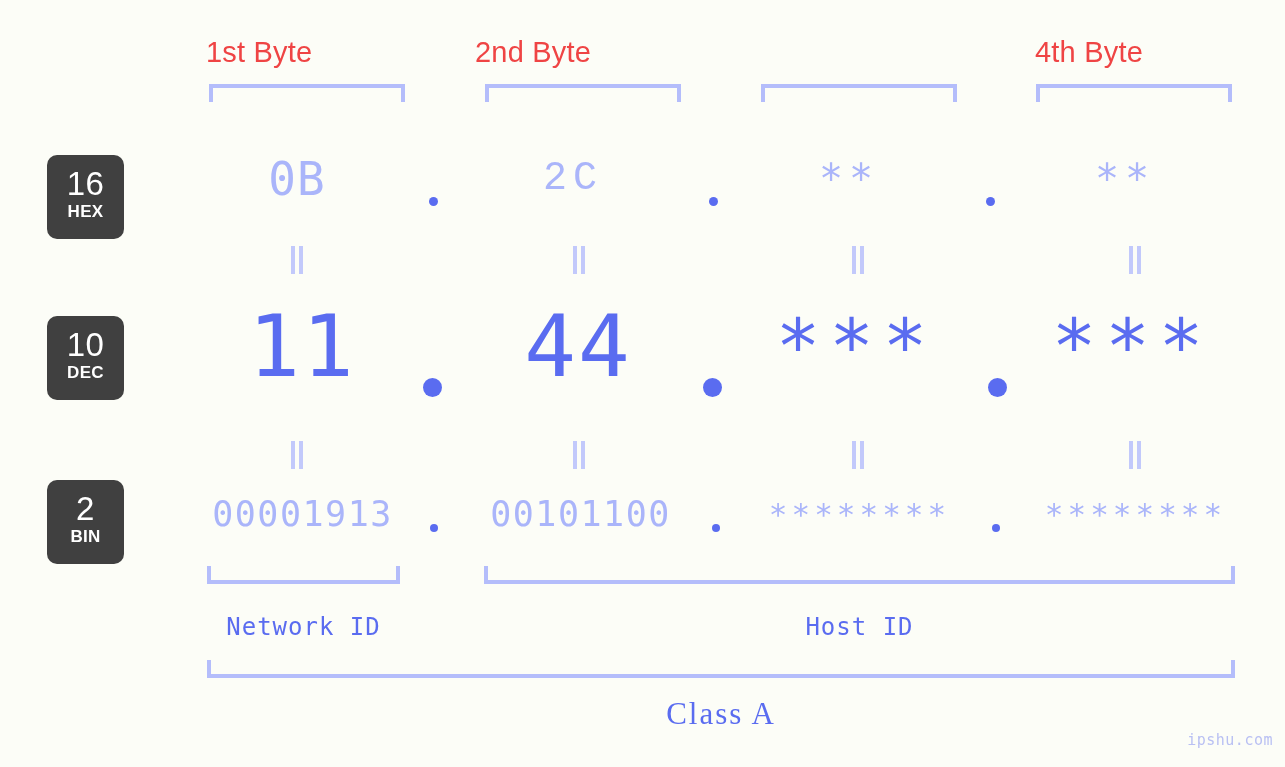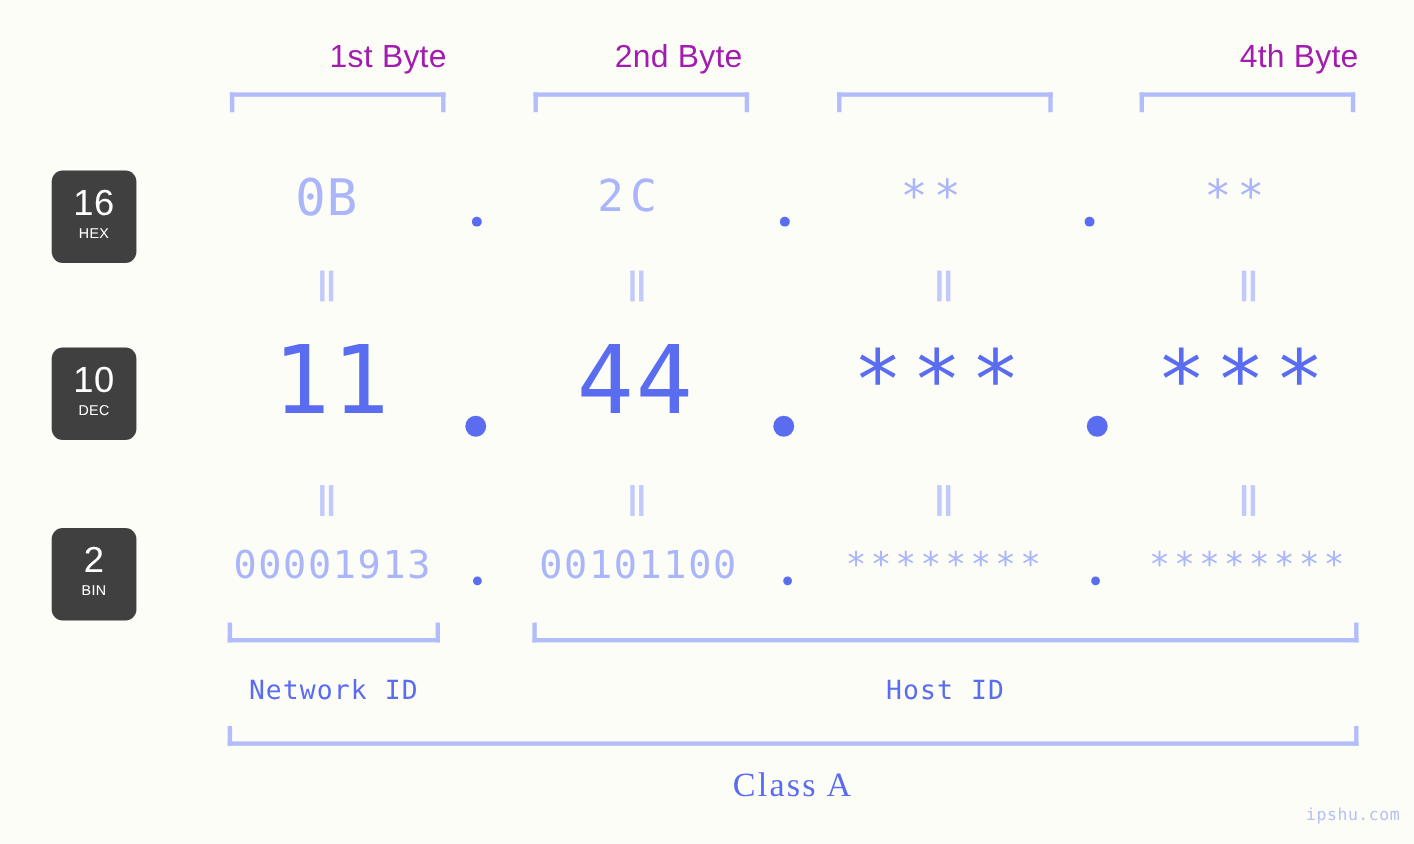--- a/index.html
+++ b/index.html
@@ -19,24 +19,24 @@
     position: absolute;
     inset: 0;
   }
 
   
   .byte-header {
     position: absolute;
     top: 31px;
     height: 42px;
     line-height: 42px;
-    text-align: right;
+    text-align: left;
     font-family: "Liberation Sans", sans-serif;
     font-size: 29px;
-    color: #a21caf;
+    color: #ef4444;
     letter-spacing: 0.2px;
     white-space: nowrap;
   }
 
   
   .bracket-top {
     position: absolute;
     top: 84px;
     height: 18px;
     border-top: 4px solid #b4bdfb;
@@ -69,23 +69,23 @@
   }
   .badge .badge-num {
     display: block;
     font-size: 33px;
     line-height: 34px;
     font-weight: 400;
     letter-spacing: 0.5px;
   }
   .badge .badge-sub {
     display: block;
-    font-size: 13px;
+    font-size: 17px;
     line-height: 22px;
-    font-weight: 400;
+    font-weight: 700;
     letter-spacing: 0.3px;
   }
   #badge-hex { top: 155px; height: 84px; padding-top: 12px; }
   #badge-dec { top: 316px; height: 84px; padding-top: 12px; }
   #badge-bin { top: 480px; height: 84px; padding-top: 12px; }
 
   
   .cell {
     position: absolute;
     text-align: center;
@@ -220,21 +220,21 @@
     <span class="badge-num">10</span>
     <span class="badge-sub">DEC</span>
   </div>
   <div class="badge" id="badge-bin">
     <span class="badge-num">2</span>
     <span class="badge-sub">BIN</span>
   </div>
 
   <div class="row-hex">
     <div class="cell" style="left:207px;width:180px;">0B</div>
-    <div class="cell stars" style="left:483px;width:180px;">2C</div>
+    <div class="cell stars" style="left:483px;width:180px;font-family:Liberation Mono, monospace;">2C</div>
     <div class="cell stars" style="left:759px;width:180px;">**</div>
     <div class="cell stars" style="left:1035px;width:180px;">**</div>
 
     <div class="dot small" style="left:429px;top:197px;"></div>
     <div class="dot small" style="left:709px;top:197px;"></div>
     <div class="dot small" style="left:986px;top:197px;"></div>
   </div>
 
   <div class="eq" style="left:288px;top:246px;">
     <span></span>

